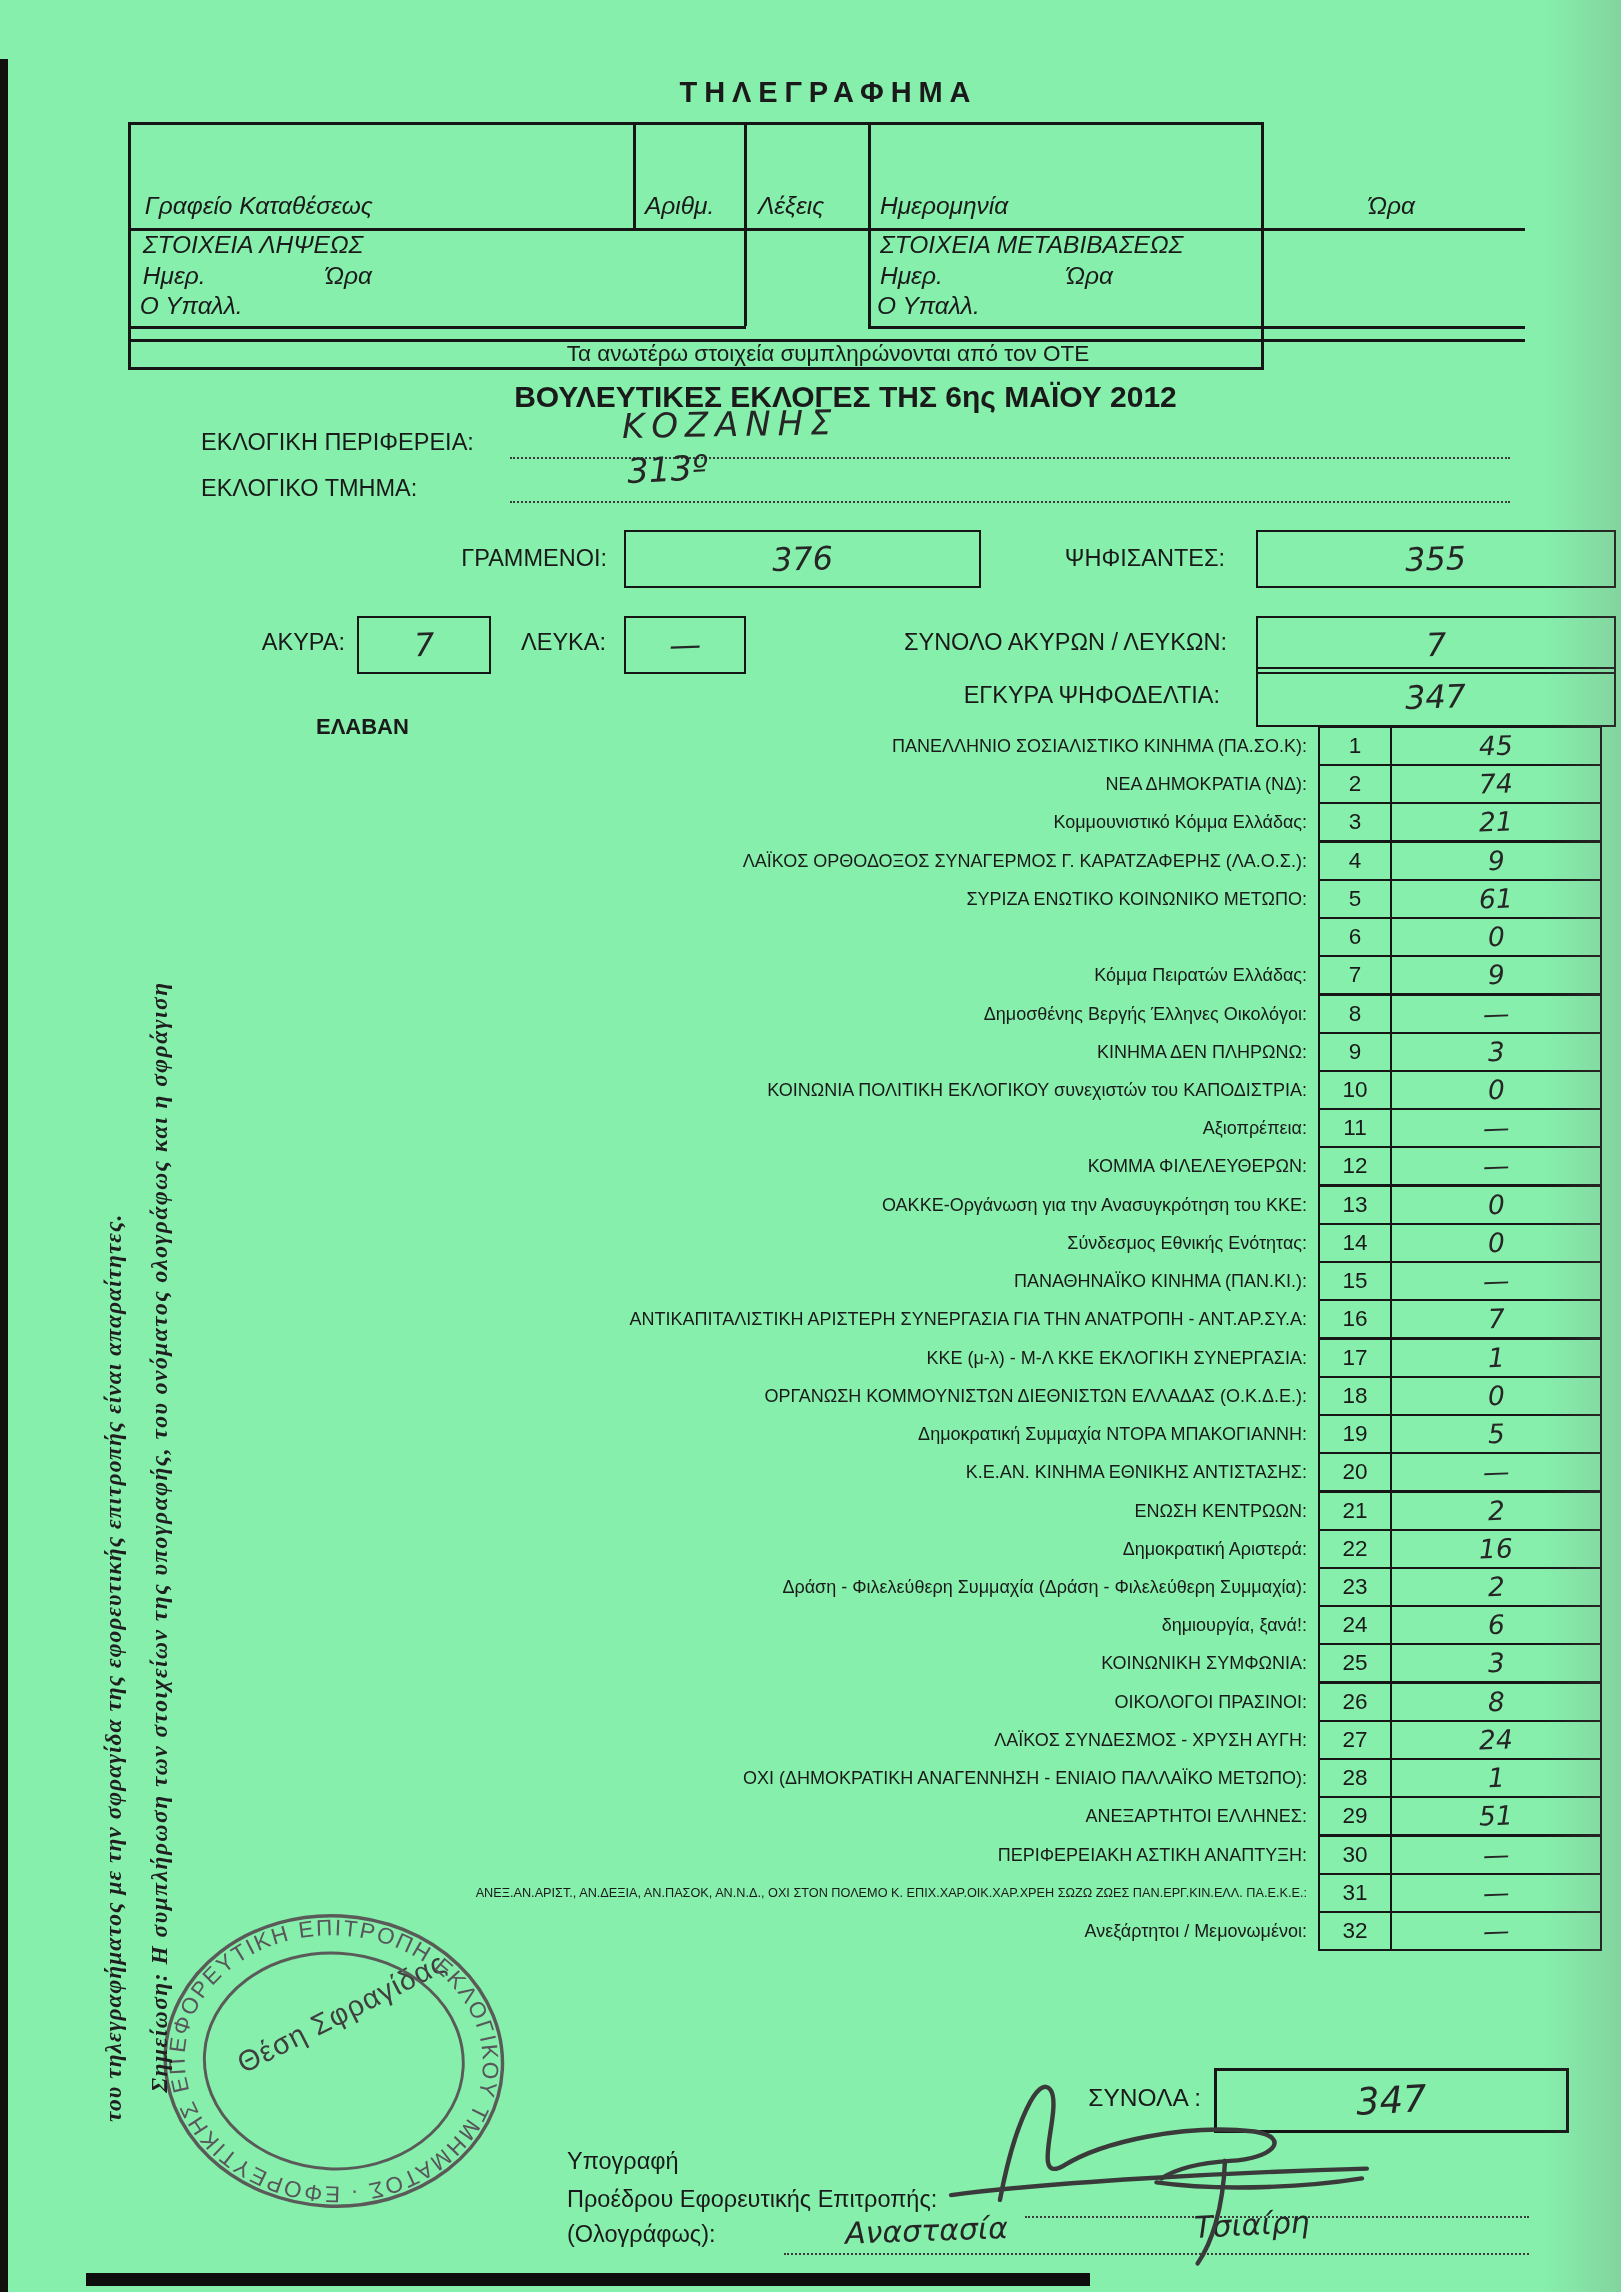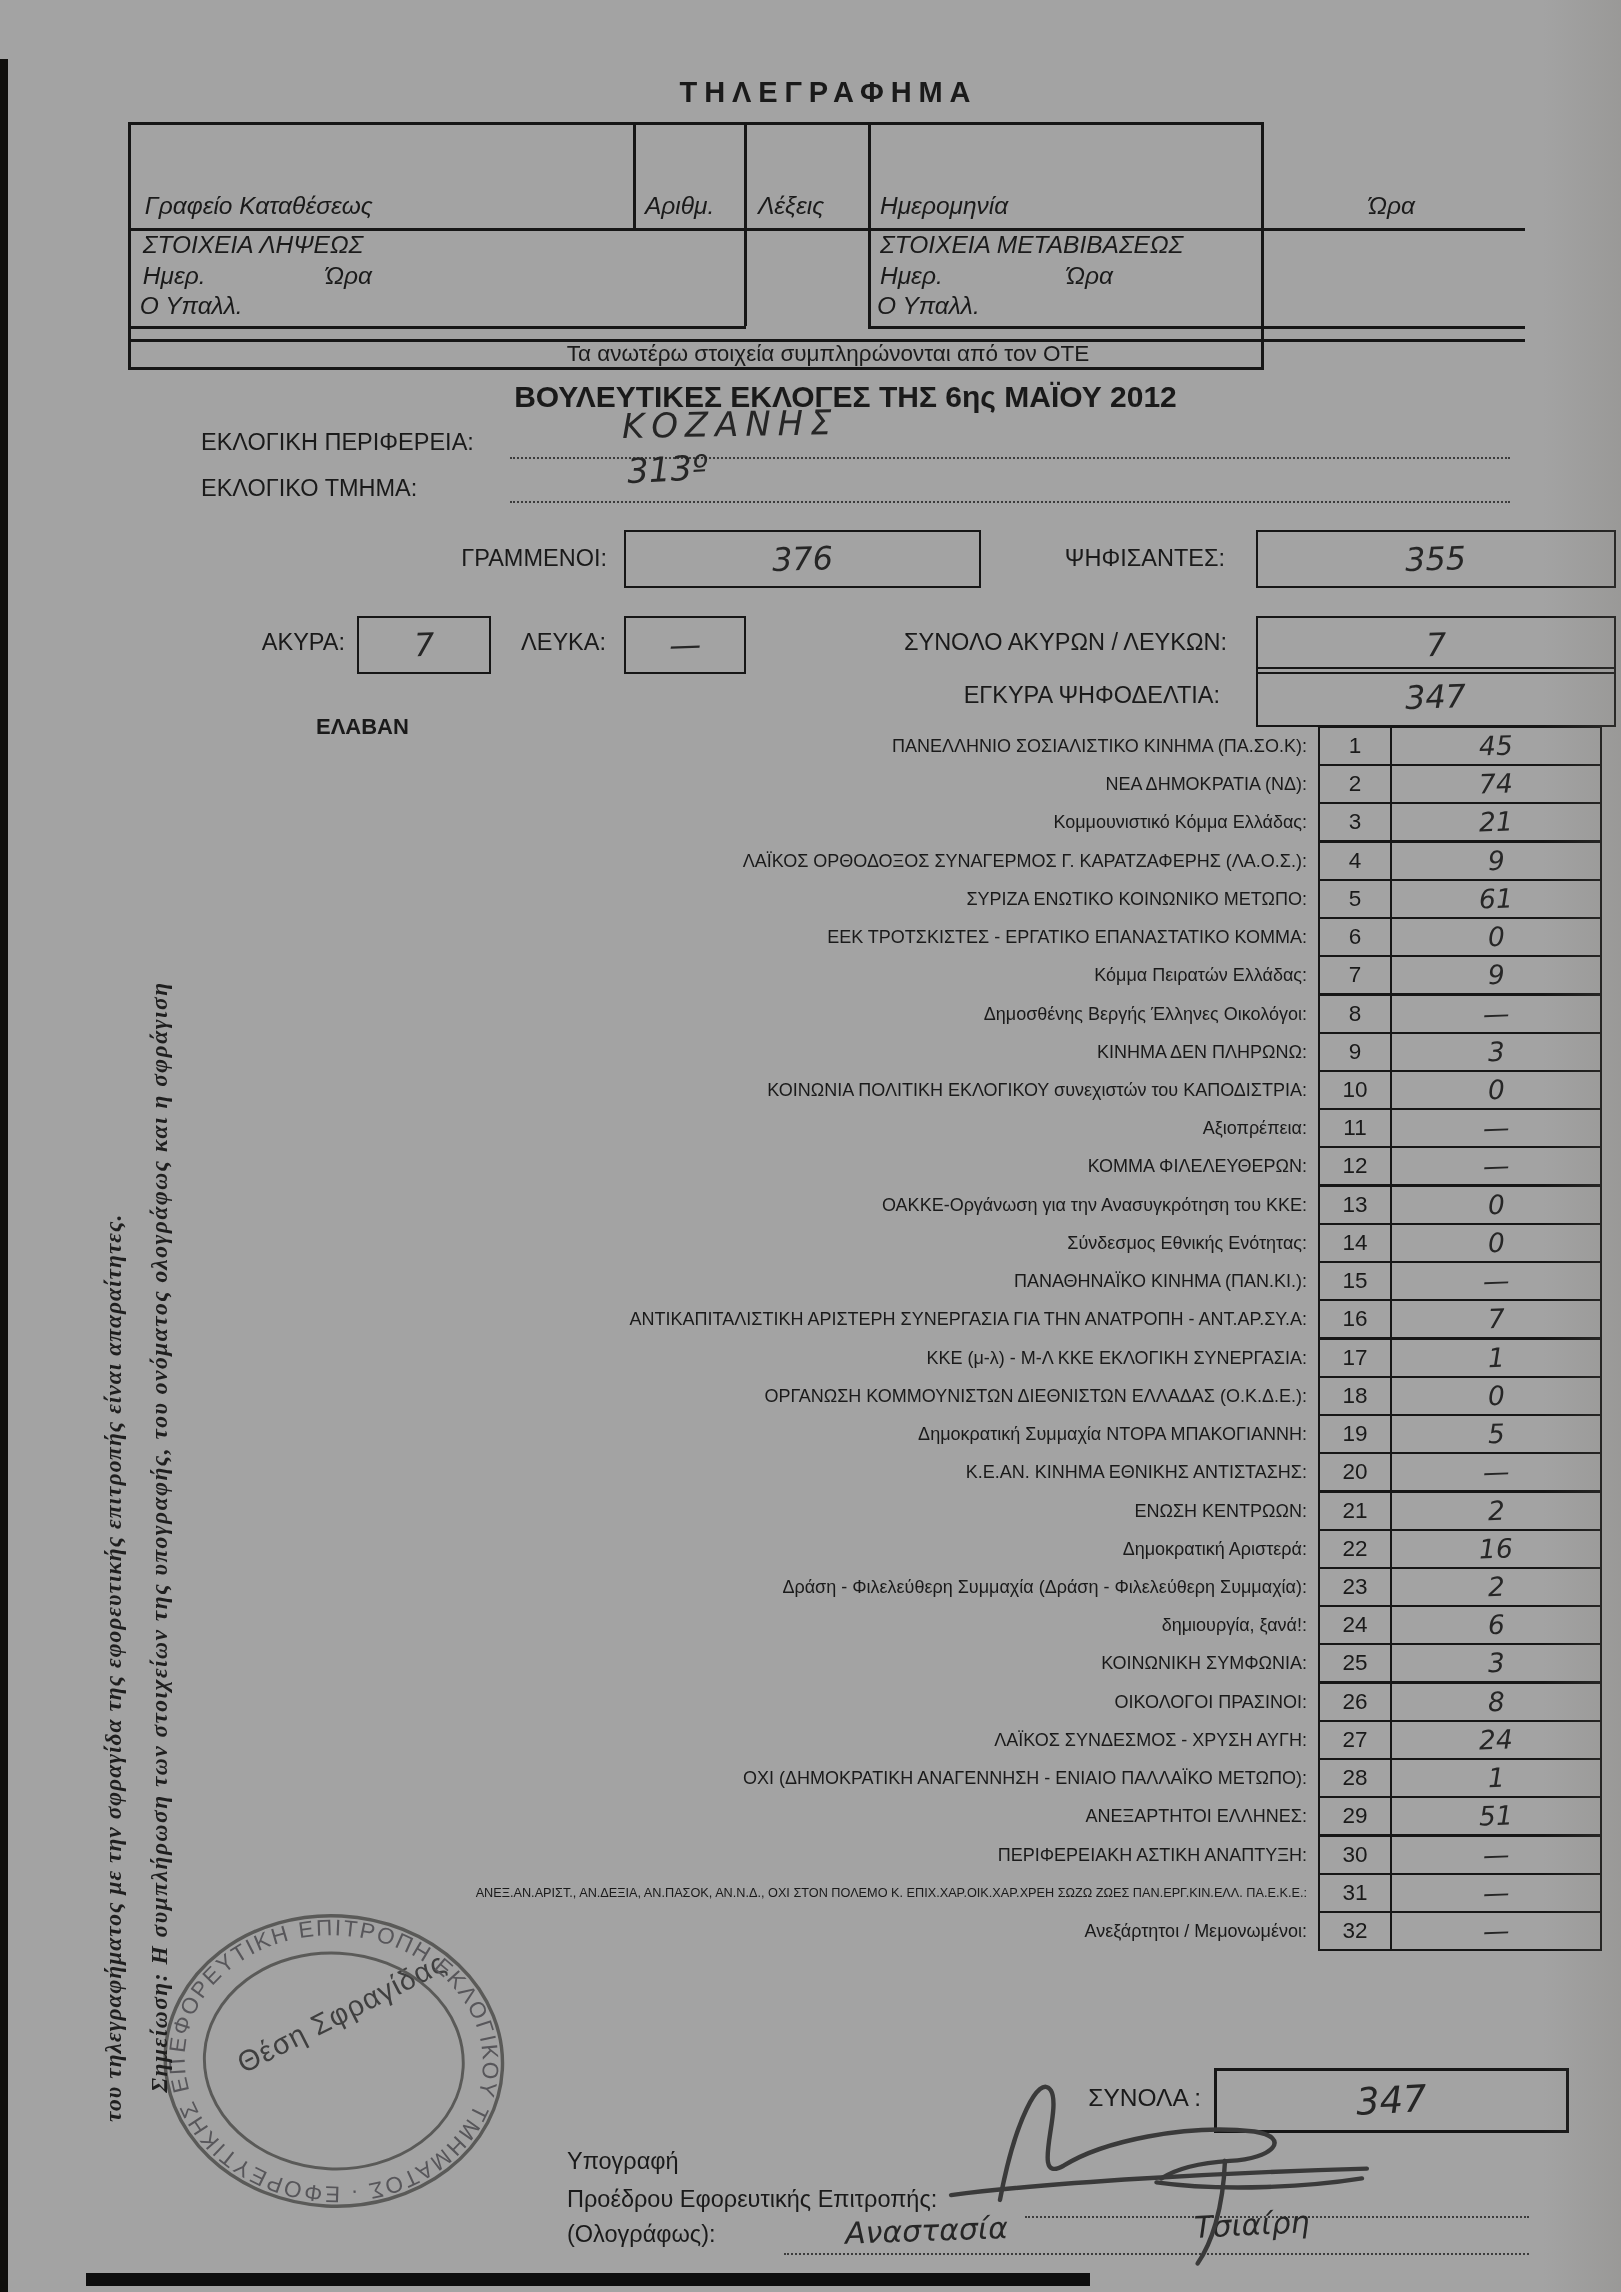--- a/index.html
+++ b/index.html
@@ -1,16 +1,16 @@
 <!DOCTYPE html>
 <html lang="el"><head>
 <meta charset="utf-8">
 <style>
   html,body{margin:0;padding:0;background:#8a8a8a;}
-  #page{position:relative;width:1621px;height:2293px;background:#a3a3a3;overflow:hidden;
+  #page{position:relative;width:1621px;height:2293px;background:#86efac;overflow:hidden;
         font-family:"Liberation Sans",sans-serif;color:#1a1a1a;}
   
   .abs{position:absolute;}
   .lbl{position:absolute;font-size:23.5px;white-space:nowrap;color:#1a1a1a;}
   .bold{font-weight:bold;}
   .right{text-align:right;}
   .center{text-align:center;}
   .line{position:absolute;background:#161616;}
   .box{position:absolute;border:2.9px solid #161616;box-sizing:border-box;background:transparent;
        display:flex;align-items:center;justify-content:center;}
@@ -136,21 +136,20 @@
         <div class="plabel">ΛΑΪΚΟΣ ΟΡΘΟΔΟΞΟΣ ΣΥΝΑΓΕΡΜΟΣ Γ. ΚΑΡΑΤΖΑΦΕΡΗΣ (ΛΑ.Ο.Σ.):</div>
         <div class="pnum">4</div>
         <div class="pval"><span class="hw pvotes">9</span></div>
       </div>
       <div class="prow" style="top: 153px;">
         <div class="plabel">ΣΥΡΙΖΑ ΕΝΩΤΙΚΟ ΚΟΙΝΩΝΙΚΟ ΜΕΤΩΠΟ:</div>
         <div class="pnum">5</div>
         <div class="pval"><span class="hw pvotes">61</span></div>
       </div>
       <div class="prow" style="top: 191px;">
-        <div class="plabel">ΕΕΚ ΤΡΟΤΣΚΙΣΤΕΣ - ΕΡΓΑΤΙΚΟ ΕΠΑΝΑΣΤΑΤΙΚΟ ΚΟΜΜΑ:</div>
         <div class="pnum">6</div>
         <div class="pval"><span class="hw pvotes">0</span></div>
       </div>
       <div class="prow" style="top: 229px;">
         <div class="plabel">Κόμμα Πειρατών Ελλάδας:</div>
         <div class="pnum">7</div>
         <div class="pval"><span class="hw pvotes">9</span></div>
       </div>
       <div class="prow" style="top: 268px;">
         <div class="plabel">Δημοσθένης Βεργής Έλληνες Οικολόγοι:</div>

